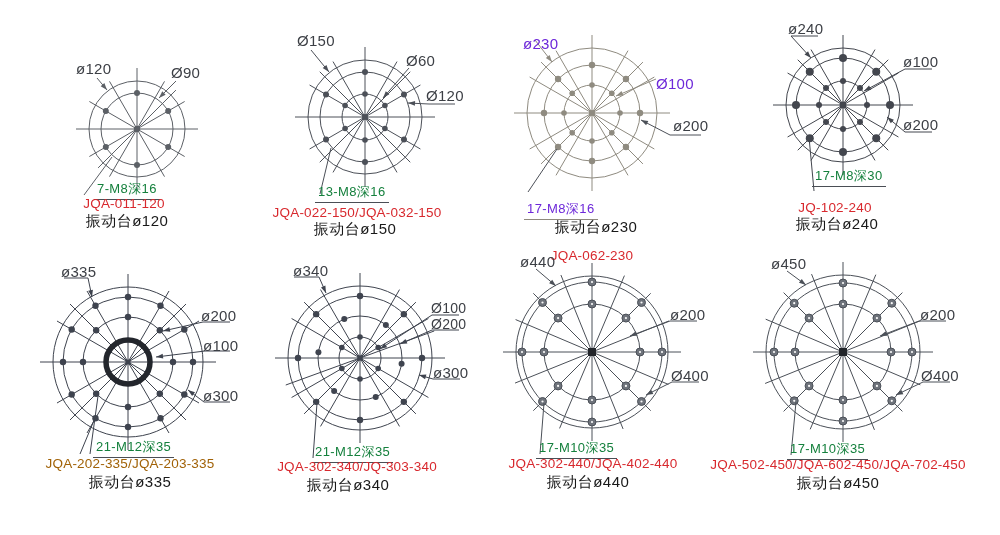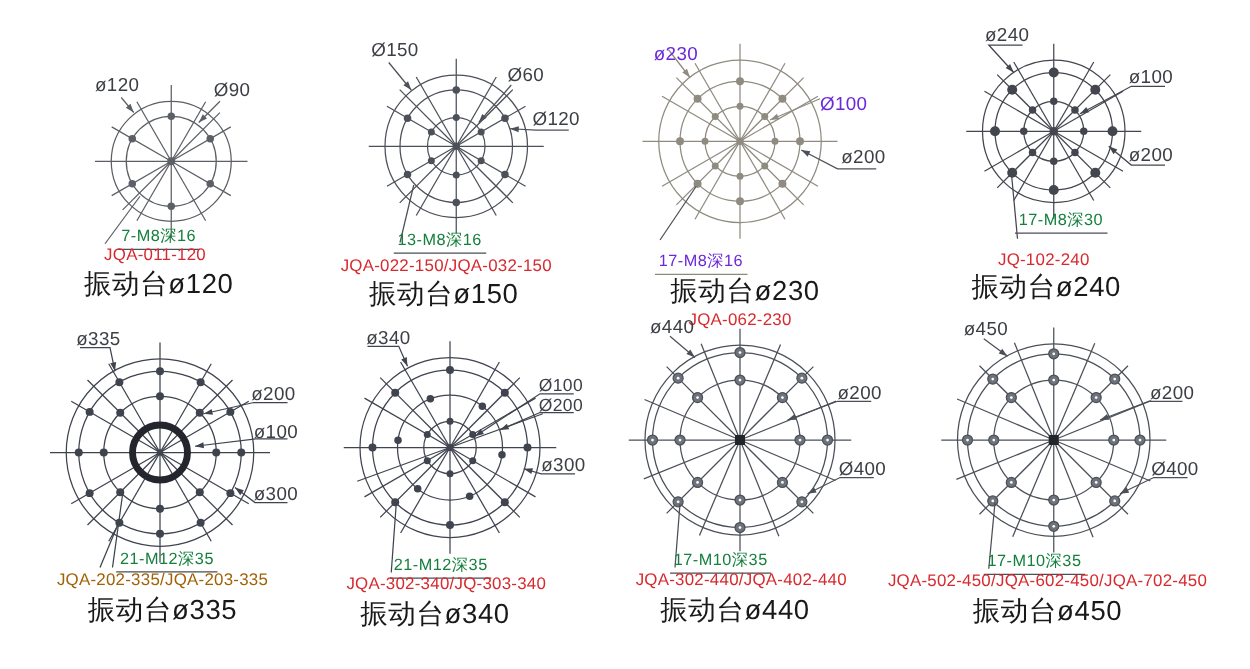--- a/index.html
+++ b/index.html
@@ -4,21 +4,21 @@
 <style>
   html,body{margin:0;padding:0;background:#fff;}
   #stage{position:relative;width:1000px;height:535px;background:#ffffff;
          font-family:"Liberation Sans","DejaVu Sans",sans-serif;overflow:hidden;}
   #drawing{position:absolute;left:0;top:0;}
   .dim{position:absolute;font-size:15px;color:#3c3f45;white-space:nowrap;letter-spacing:.3px;}
   .dim.small{font-size:14px;}
   .note{position:absolute;font-size:13px;color:#15803d;white-space:nowrap;
         border-bottom:1.4px solid #4a4e55;padding:0 3px 1px 3px;letter-spacing:.4px;}
   .code{position:absolute;font-size:13.5px;white-space:nowrap;transform:translateX(-50%);letter-spacing:.2px;}
-  .ttl{position:absolute;font-size:22px;color:#191919;white-space:nowrap;transform:translateX(-50%);letter-spacing:.5px;}
+  .ttl{position:absolute;font-size:15px;color:#191919;white-space:nowrap;transform:translateX(-50%);letter-spacing:.5px;}
   .faded{color:#6d28d9;border-color:#8e897d;margin-top:12px;}
 </style>
 </head>
 <body>
 
 <div id="stage" style="background: rgb(255, 255, 255);">
   <svg id="drawing" width="1000" height="535" viewBox="0 0 1000 535">
       <g stroke="#5c6066" fill="none" stroke-width="1">
         <line x1="76" y1="129" x2="198" y2="129"></line>
         <line x1="137" y1="68" x2="137" y2="190"></line>

